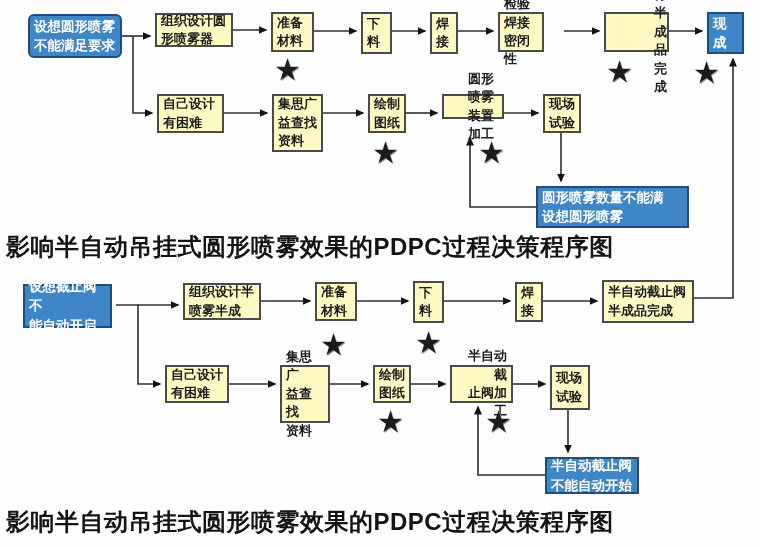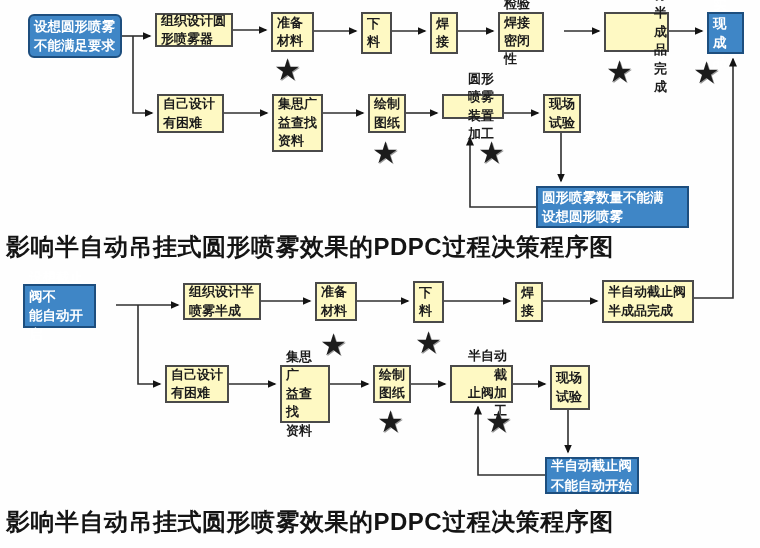--- a/index.html
+++ b/index.html
@@ -104,21 +104,21 @@
 设想圆形喷雾</div>
 
   <span class="star" style="left:274px;top:55px;">★</span>
   <span class="star" style="left:606px;top:57px;">★</span>
   <span class="star" style="left:693px;top:58px;">★</span>
   <span class="star" style="left:372px;top:138px;">★</span>
   <span class="star" style="left:478px;top:138px;">★</span>
 
   <div class="caption" style="left:6px;top:231px;">影响半自动吊挂式圆形喷雾效果的PDPC过程决策程序图</div>
 
-  <div class="node hl" style="left:23px;top:284px;width:73px;height:44px;">设想截止阀不
+  <div class="node hl" style="left:23px;top:284px;width:89px;height:44px;">设想截止阀不
 能自动开启</div>
   <div class="node" style="left:183px;top:283px;width:78px;height:37px;">组织设计半
 喷雾半成</div>
   <div class="node" style="left:315px;top:282px;width:42px;height:39px;">准备
 材料</div>
   <div class="node" style="left:413px;top:281px;width:31px;height:42px;">下
 料</div>
   <div class="node" style="left:515px;top:282px;width:28px;height:40px;">焊
 接</div>
   <div class="node" style="left:602px;top:280px;width:92px;height:43px;">半自动截止阀

